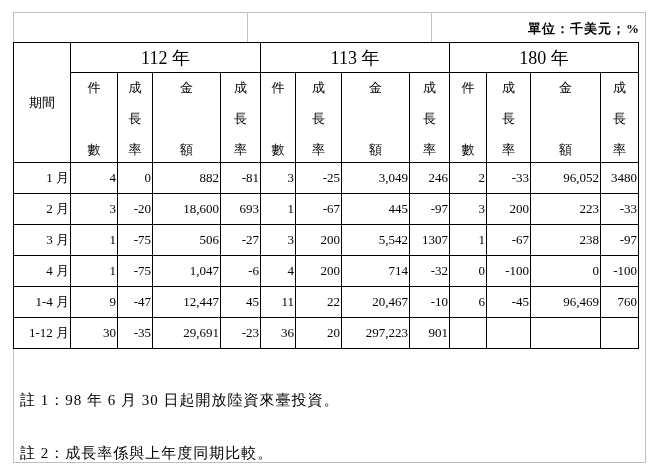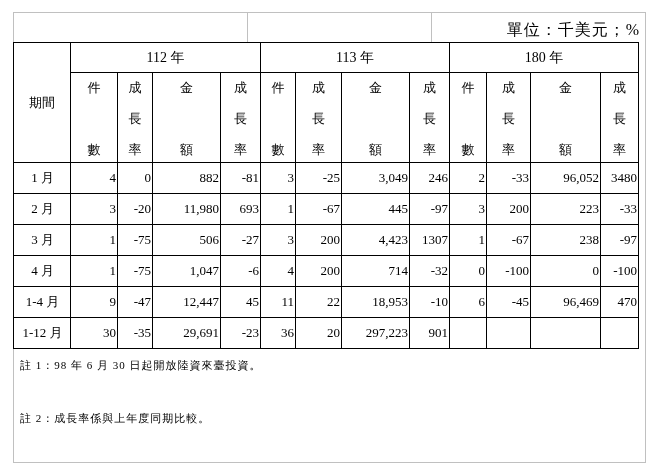--- a/index.html
+++ b/index.html
@@ -1,28 +1,28 @@
 <!DOCTYPE html>
 <html><head>
 <meta charset="utf-8">
 <style>
   html,body{margin:0;padding:0;background:#fff;}
   body{width:648px;height:467px;position:relative;overflow:hidden;font-family:"Liberation Serif","DejaVu Serif",serif;color:#000;}
   .frame{position:absolute;left:13px;top:12px;width:633px;height:451px;border:1px solid #c0c0c0;box-sizing:border-box;}
   .topcell{position:absolute;top:12px;height:31px;border-right:1px solid #c0c0c0;box-sizing:border-box;}
-  .unit{position:absolute;right:8px;top:20px;font-size:16px;letter-spacing:1px;}
+  .unit{position:absolute;right:8px;top:20px;font-size:13px;letter-spacing:1px;font-weight:bold;}
   table{position:absolute;left:13px;top:42px;border-collapse:collapse;table-layout:fixed;}
   td,th{border:1.5px solid #000;padding:0 2px;font-weight:normal;font-size:13px;box-sizing:border-box;}
-  th.year{height:30px;font-size:14px;}
+  th.year{height:30px;font-size:18px;}
   th.sub{height:90px;vertical-align:top;}
   .vert{display:flex;flex-direction:column;align-items:center;height:86px;justify-content:space-between;padding-top:6px;box-sizing:border-box;font-size:13px;}
   .vert span{display:block;height:18px;}
   td{height:31px;text-align:right;padding-right:1px;font-size:13px;}
-  td.period{text-align:center;}
-  .notes{position:absolute;left:20px;font-size:11px;letter-spacing:1px;}
+  td.period{text-align:right;}
+  .notes{position:absolute;left:20px;font-size:15px;letter-spacing:1px;margin-top:33px;}
 </style>
 </head>
 <body>
 
 <div class="frame"></div>
 <div class="topcell" style="left:13px;width:235px;"></div>
 <div class="topcell" style="left:248px;width:184px;"></div>
 <div class="unit">單位：千美元；%</div>
 
 <table id="tbl">
@@ -148,40 +148,40 @@
         <td>246</td>
         <td>2</td>
         <td>-33</td>
         <td>96,052</td>
         <td>3480</td>
       </tr>
       <tr>
         <td class="period">2 月</td>
         <td>3</td>
         <td>-20</td>
-        <td>11,980</td>
+        <td>18,600</td>
         <td>693</td>
         <td>1</td>
         <td>-67</td>
         <td>445</td>
         <td>-97</td>
         <td>3</td>
         <td>200</td>
         <td>223</td>
         <td>-33</td>
       </tr>
       <tr>
         <td class="period">3 月</td>
         <td>1</td>
         <td>-75</td>
         <td>506</td>
         <td>-27</td>
         <td>3</td>
         <td>200</td>
-        <td>4,423</td>
+        <td>5,542</td>
         <td>1307</td>
         <td>1</td>
         <td>-67</td>
         <td>238</td>
         <td>-97</td>
       </tr>
       <tr>
         <td class="period">4 月</td>
         <td>1</td>
         <td>-75</td>
@@ -197,26 +197,26 @@
         <td>-100</td>
       </tr>
       <tr>
         <td class="period">1-4 月</td>
         <td>9</td>
         <td>-47</td>
         <td>12,447</td>
         <td>45</td>
         <td>11</td>
         <td>22</td>
-        <td>18,953</td>
+        <td>20,467</td>
         <td>-10</td>
         <td>6</td>
         <td>-45</td>
         <td>96,469</td>
-        <td>470</td>
+        <td>760</td>
       </tr>
       <tr>
         <td class="period">1-12 月</td>
         <td>30</td>
         <td>-35</td>
         <td>29,691</td>
         <td>-23</td>
         <td>36</td>
         <td>20</td>
         <td>297,223</td>

